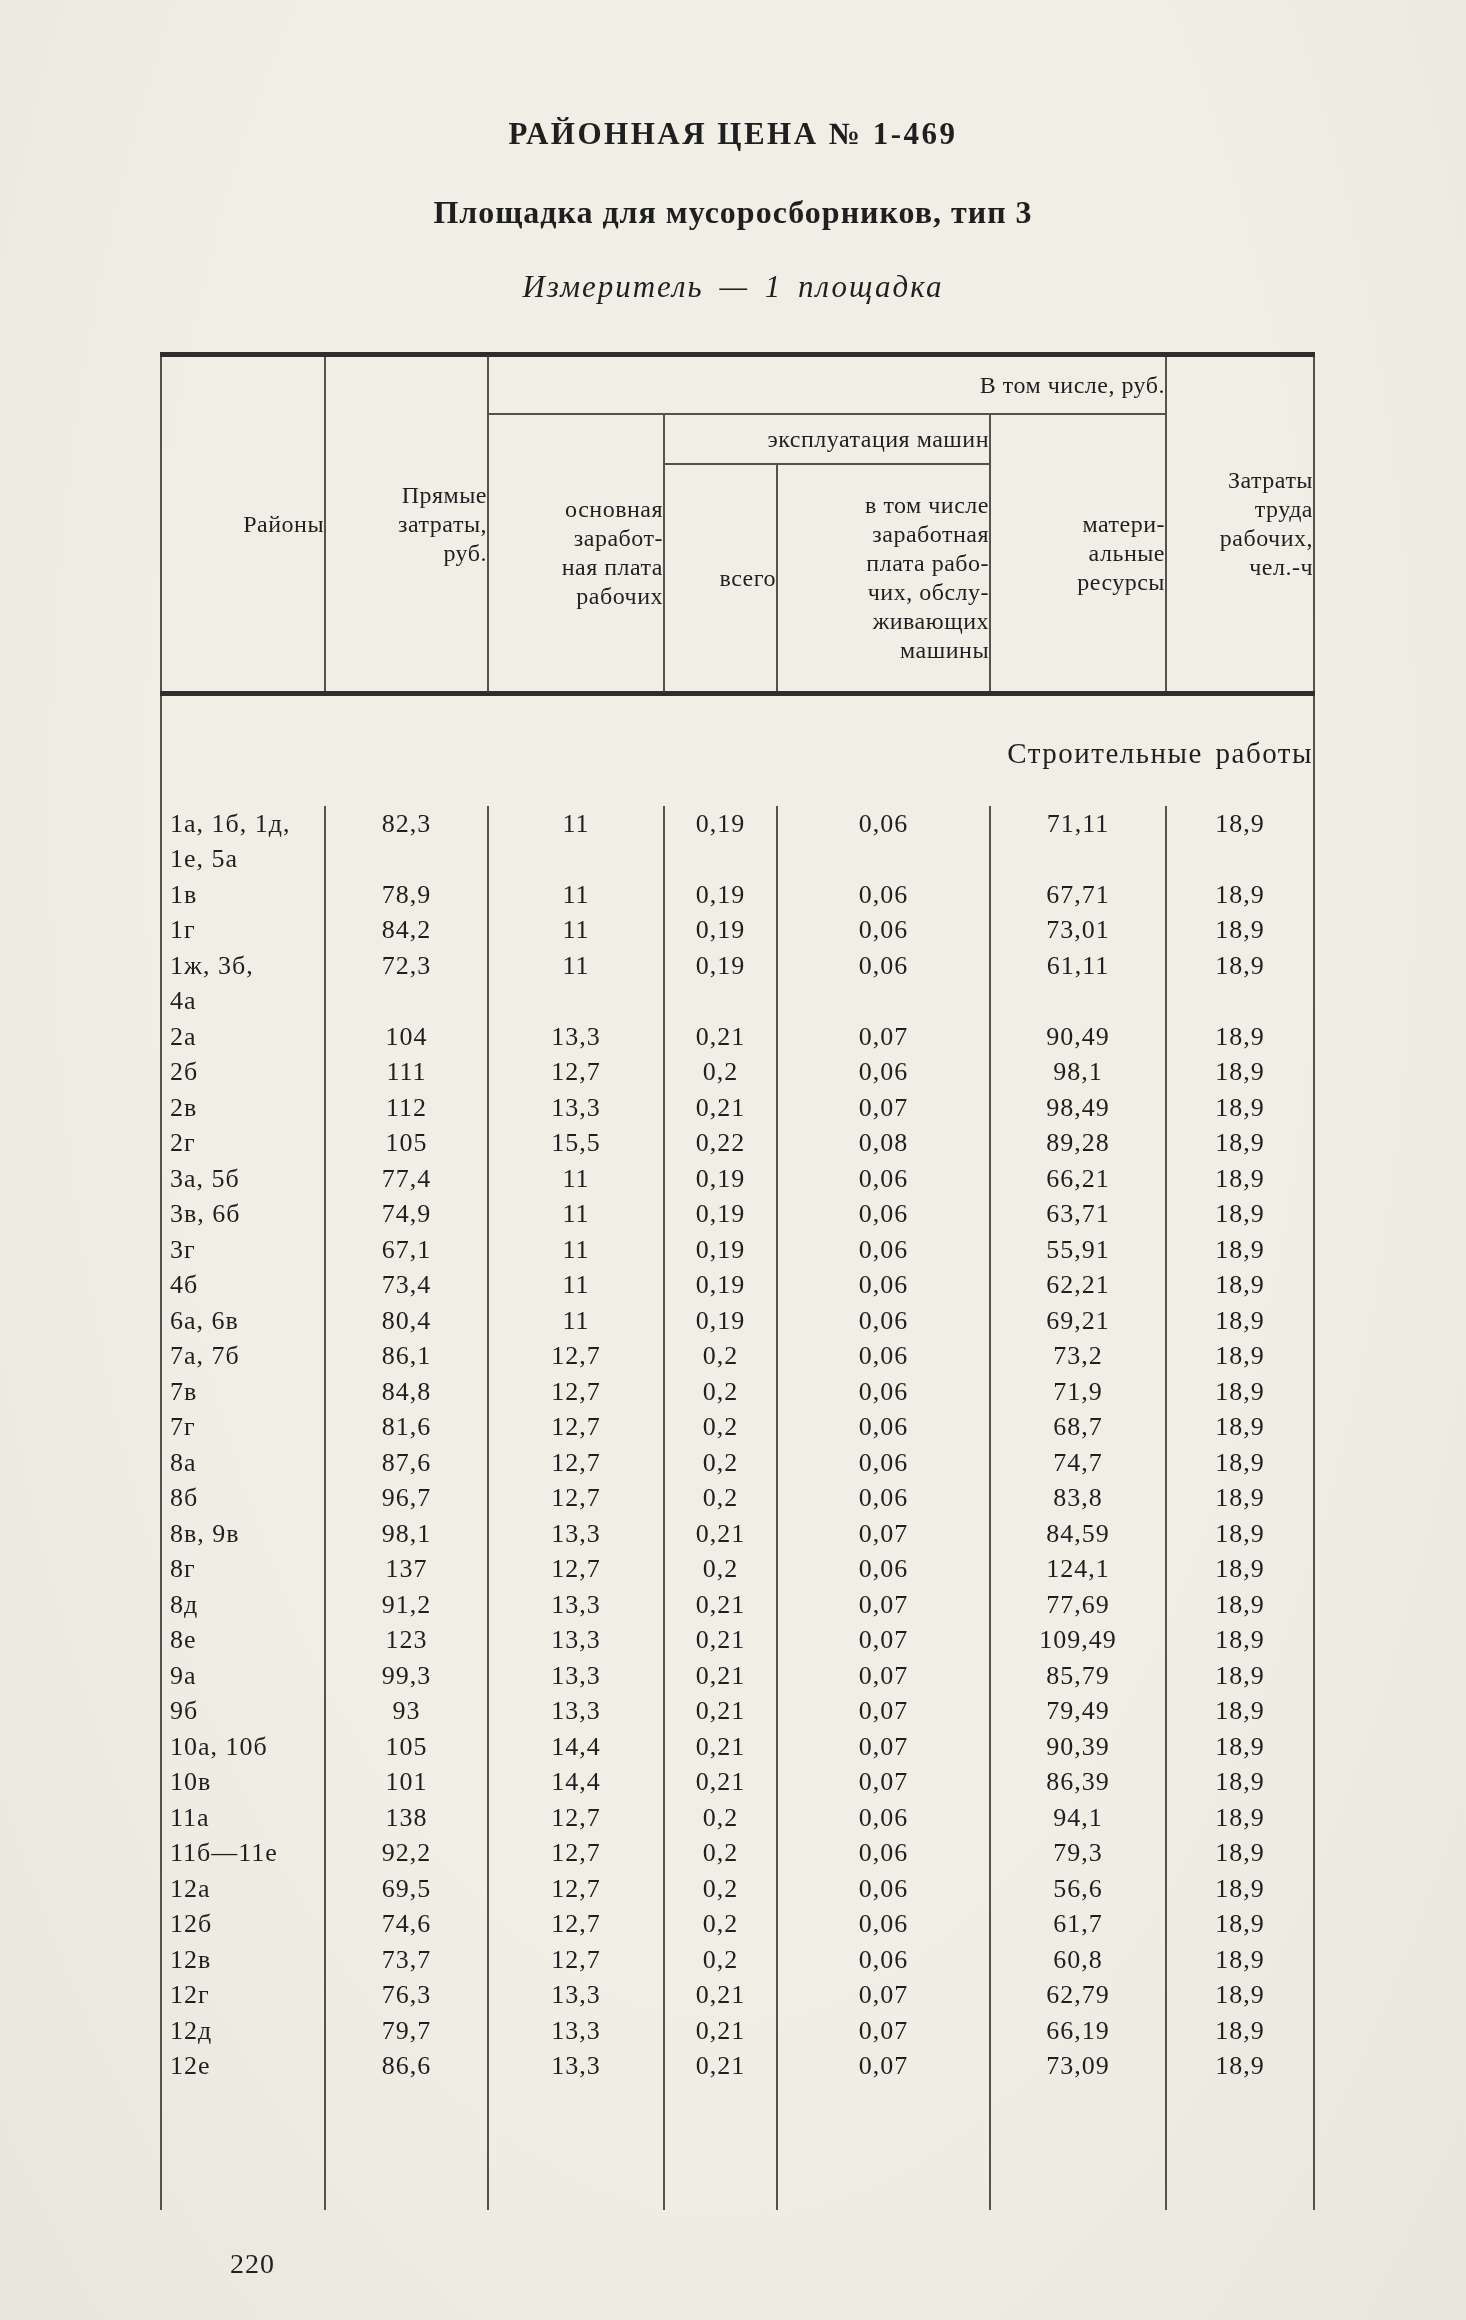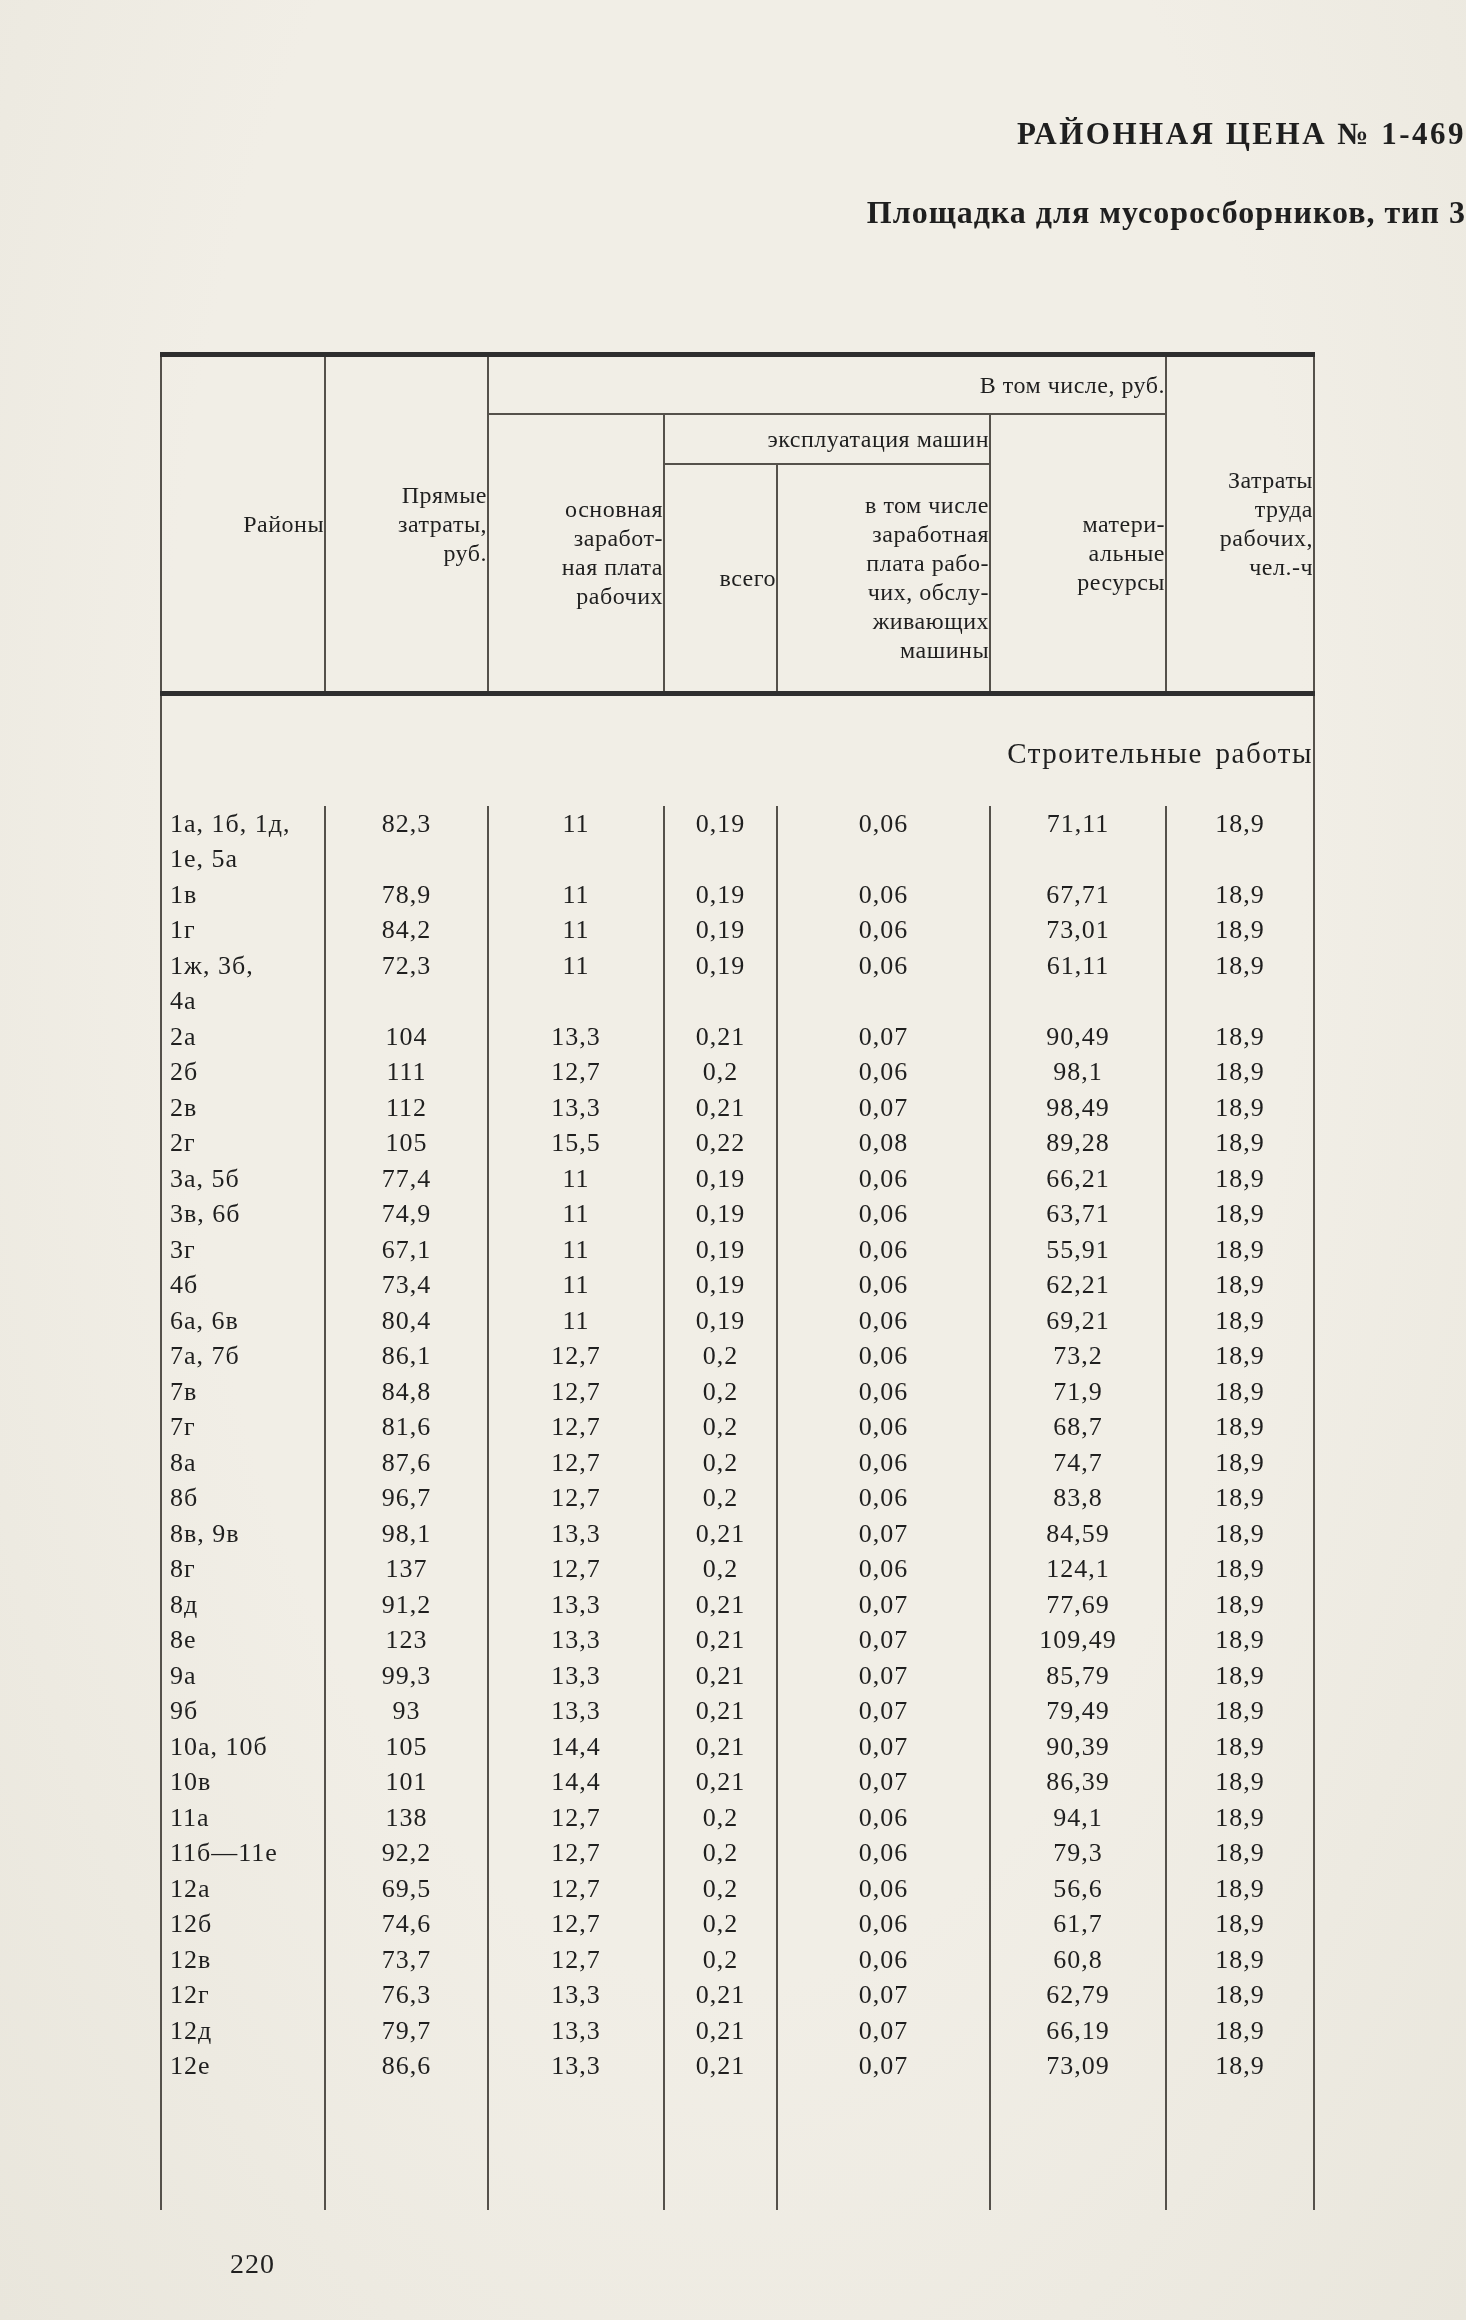--- a/index.html
+++ b/index.html
@@ -6,21 +6,21 @@
   body {
     width: 1466px; height: 2320px;
     background: radial-gradient(ellipse at 50% 35%, #f1eee6 55%, #e9e6dc 100%);
     font-family: "Liberation Serif", "DejaVu Serif", serif;
     color: #1f1f1f;
     position: relative;
     overflow: hidden;
   }
   .page { position: absolute; inset: 0; }
 
-  .titles { text-align: right; font-family: Liberation Serif, serif; }
+  .titles { text-align: center; font-family: Liberation Serif, serif; }
   .t1 { padding-top: 116px; font-size: 31px; font-weight: bold; letter-spacing: 2.5px; }
   .t2 { margin-top: 42px; font-size: 32px; font-weight: bold; letter-spacing: 1px; }
   .t3 { margin-top: 38px; font-size: 31px; font-style: italic; letter-spacing: 2px; word-spacing: 6px; }
 
   .tablewrap { position: absolute; left: 160px; top: 352px; width: 1153px; }
   table.tbl {
     border-collapse: collapse;
     table-layout: fixed;
     width: 100%;
     border-top: 5px solid #2e2e2e;
@@ -72,20 +72,21 @@
   }
 </style>
 </head>
 <body>
 
 <div class="page">
 
   <div class="titles">
     <div class="t1">РАЙОННАЯ ЦЕНА № 1-469</div>
     <div class="t2">Площадка для мусоросборников, тип 3</div>
+    <div class="t3">Измеритель — 1 площадка</div>
   </div>
 
   <div class="tablewrap">
     <table class="tbl">
       <colgroup>
         <col style="width:164px">
           <col style="width:163px">
           <col style="width:176px">
         <col style="width:113px">
           <col style="width:213px">

